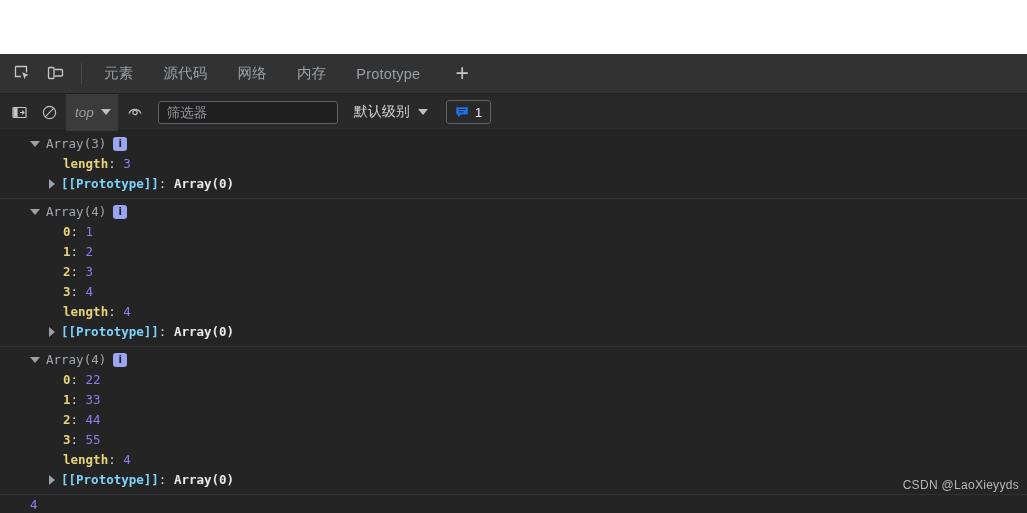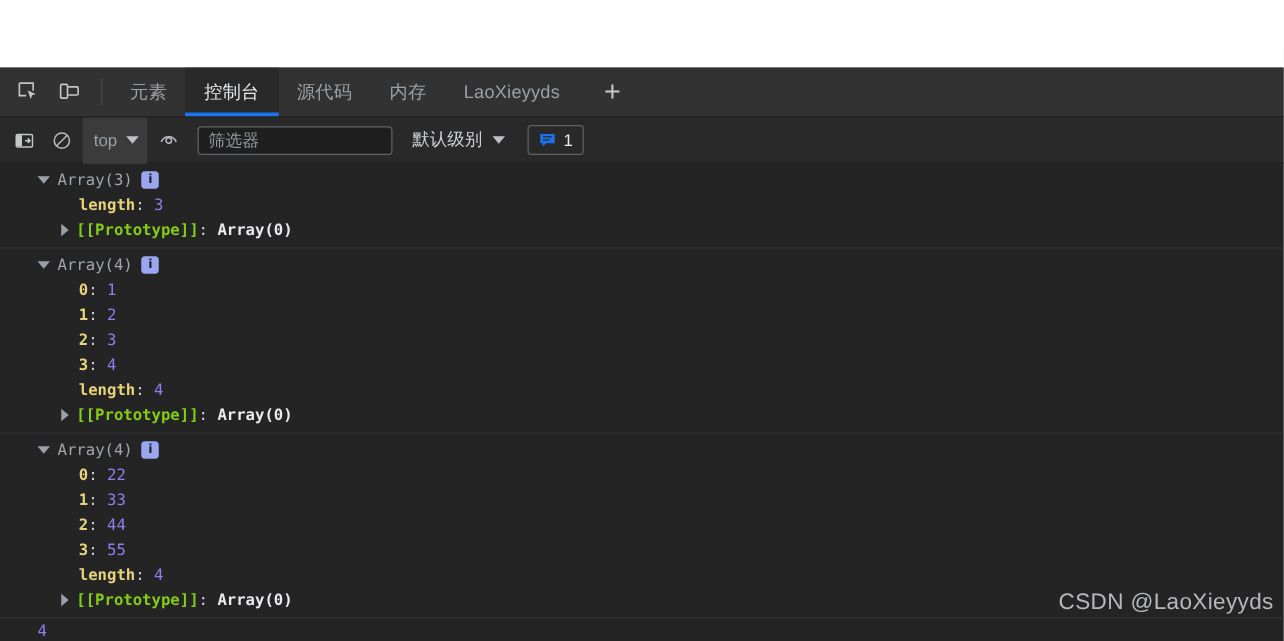--- a/index.html
+++ b/index.html
@@ -133,29 +133,30 @@
     align-items: center;
     gap: 7px;
     height: 40px;
     padding: 0 7px 0 9px;
     margin: 0 2px;
     background: #3b3b3b;
     border-radius: 2px;
     color: #9aa0a6;
     font-size: 13.5px;
     cursor: pointer;
+    font-style: italic;
   }
   .caret {
     width: 0; height: 0;
     border-left: 5px solid transparent;
     border-right: 5px solid transparent;
     border-top: 6px solid #bdc1c6;
   }
   .filter-box {
-    width: 156px;
+    width: 180px;
     height: 23px;
     margin-left: 8px;
     background: #1f1f1f;
     border: 1px solid #5f6368;
     border-radius: 3px;
     display: flex;
     align-items: center;
     padding: 0 6px;
     box-sizing: border-box;
   }
@@ -233,21 +234,21 @@
     border-left: 6px solid #9aa0a6;
     margin-right: 6px;
   }
   .indent-head { padding-left: 30px; }
   .indent-prop { padding-left: 63px; }
   .indent-proto { padding-left: 49px; }
 
   .tok-class   { color: #a0a6ac; }
   .tok-key     { color: #e6d37a; font-weight: bold; }
   .tok-num     { color: #8d7ff0; }
-  .tok-proto   { color: #84cc16; font-weight: bold; }
+  .tok-proto   { color: #7dd3fc; font-weight: bold; }
   .tok-colon   { color: #cfd2d6; }
   .tok-val     { color: #e8eaed; font-weight: bold; }
 
   .info-badge {
     display: inline-flex;
     align-items: center;
     justify-content: center;
     width: 14px;
     height: 14px;
     border-radius: 3px;
@@ -298,21 +299,21 @@
     background: #6b6b6b;
   }
 
   
   .watermark {
     position: absolute;
     right: 8px;
     bottom: 21px;
     color: #b6b8bb;
     font-family: "Liberation Sans", sans-serif;
-    font-size: 18px;
+    font-size: 12px;
     letter-spacing: .3px;
     pointer-events: none;
   }
 </style>
 </head>
 <body>
 
 <div id="app">
 
   <div class="page-area"></div>
@@ -334,31 +335,31 @@
           <path d="M7.5 4.5 H14.5 a1 1 0 0 1 1 1 V10 a1 1 0 0 1 -1 1 H7.5" fill="none" stroke="#c4c7c5" stroke-width="1.3"></path>
           <rect x="3" y="4.2" width="2.5" height="6" fill="#c4c7c5" opacity="0"></rect>
         </svg>
       </div>
 
       <div class="tab-sep"></div>
 
       <div class="tab">
         <span>元素</span>
       </div>
-      <div class="tab active">
-        <span>控制台</span>
-      </div>
       <div class="tab">
         <span>源代码</span>
       </div>
       <div class="tab">
+        <span>网络</span>
+      </div>
+      <div class="tab">
         <span>内存</span>
       </div>
       <div class="tab">
-        <span>LaoXieyyds</span>
+        <span>Prototype</span>
       </div>
 
       <div class="tab-add">+</div>
     </div>
 
     <div class="console-toolbar">
 
       <div class="ct-btn">
         <svg width="15" height="15" viewBox="0 0 15 15" aria-hidden="true">
           <rect x="1" y="2.5" width="13" height="10" rx="1" fill="none" stroke="#c4c7c5" stroke-width="1.2"></rect>

